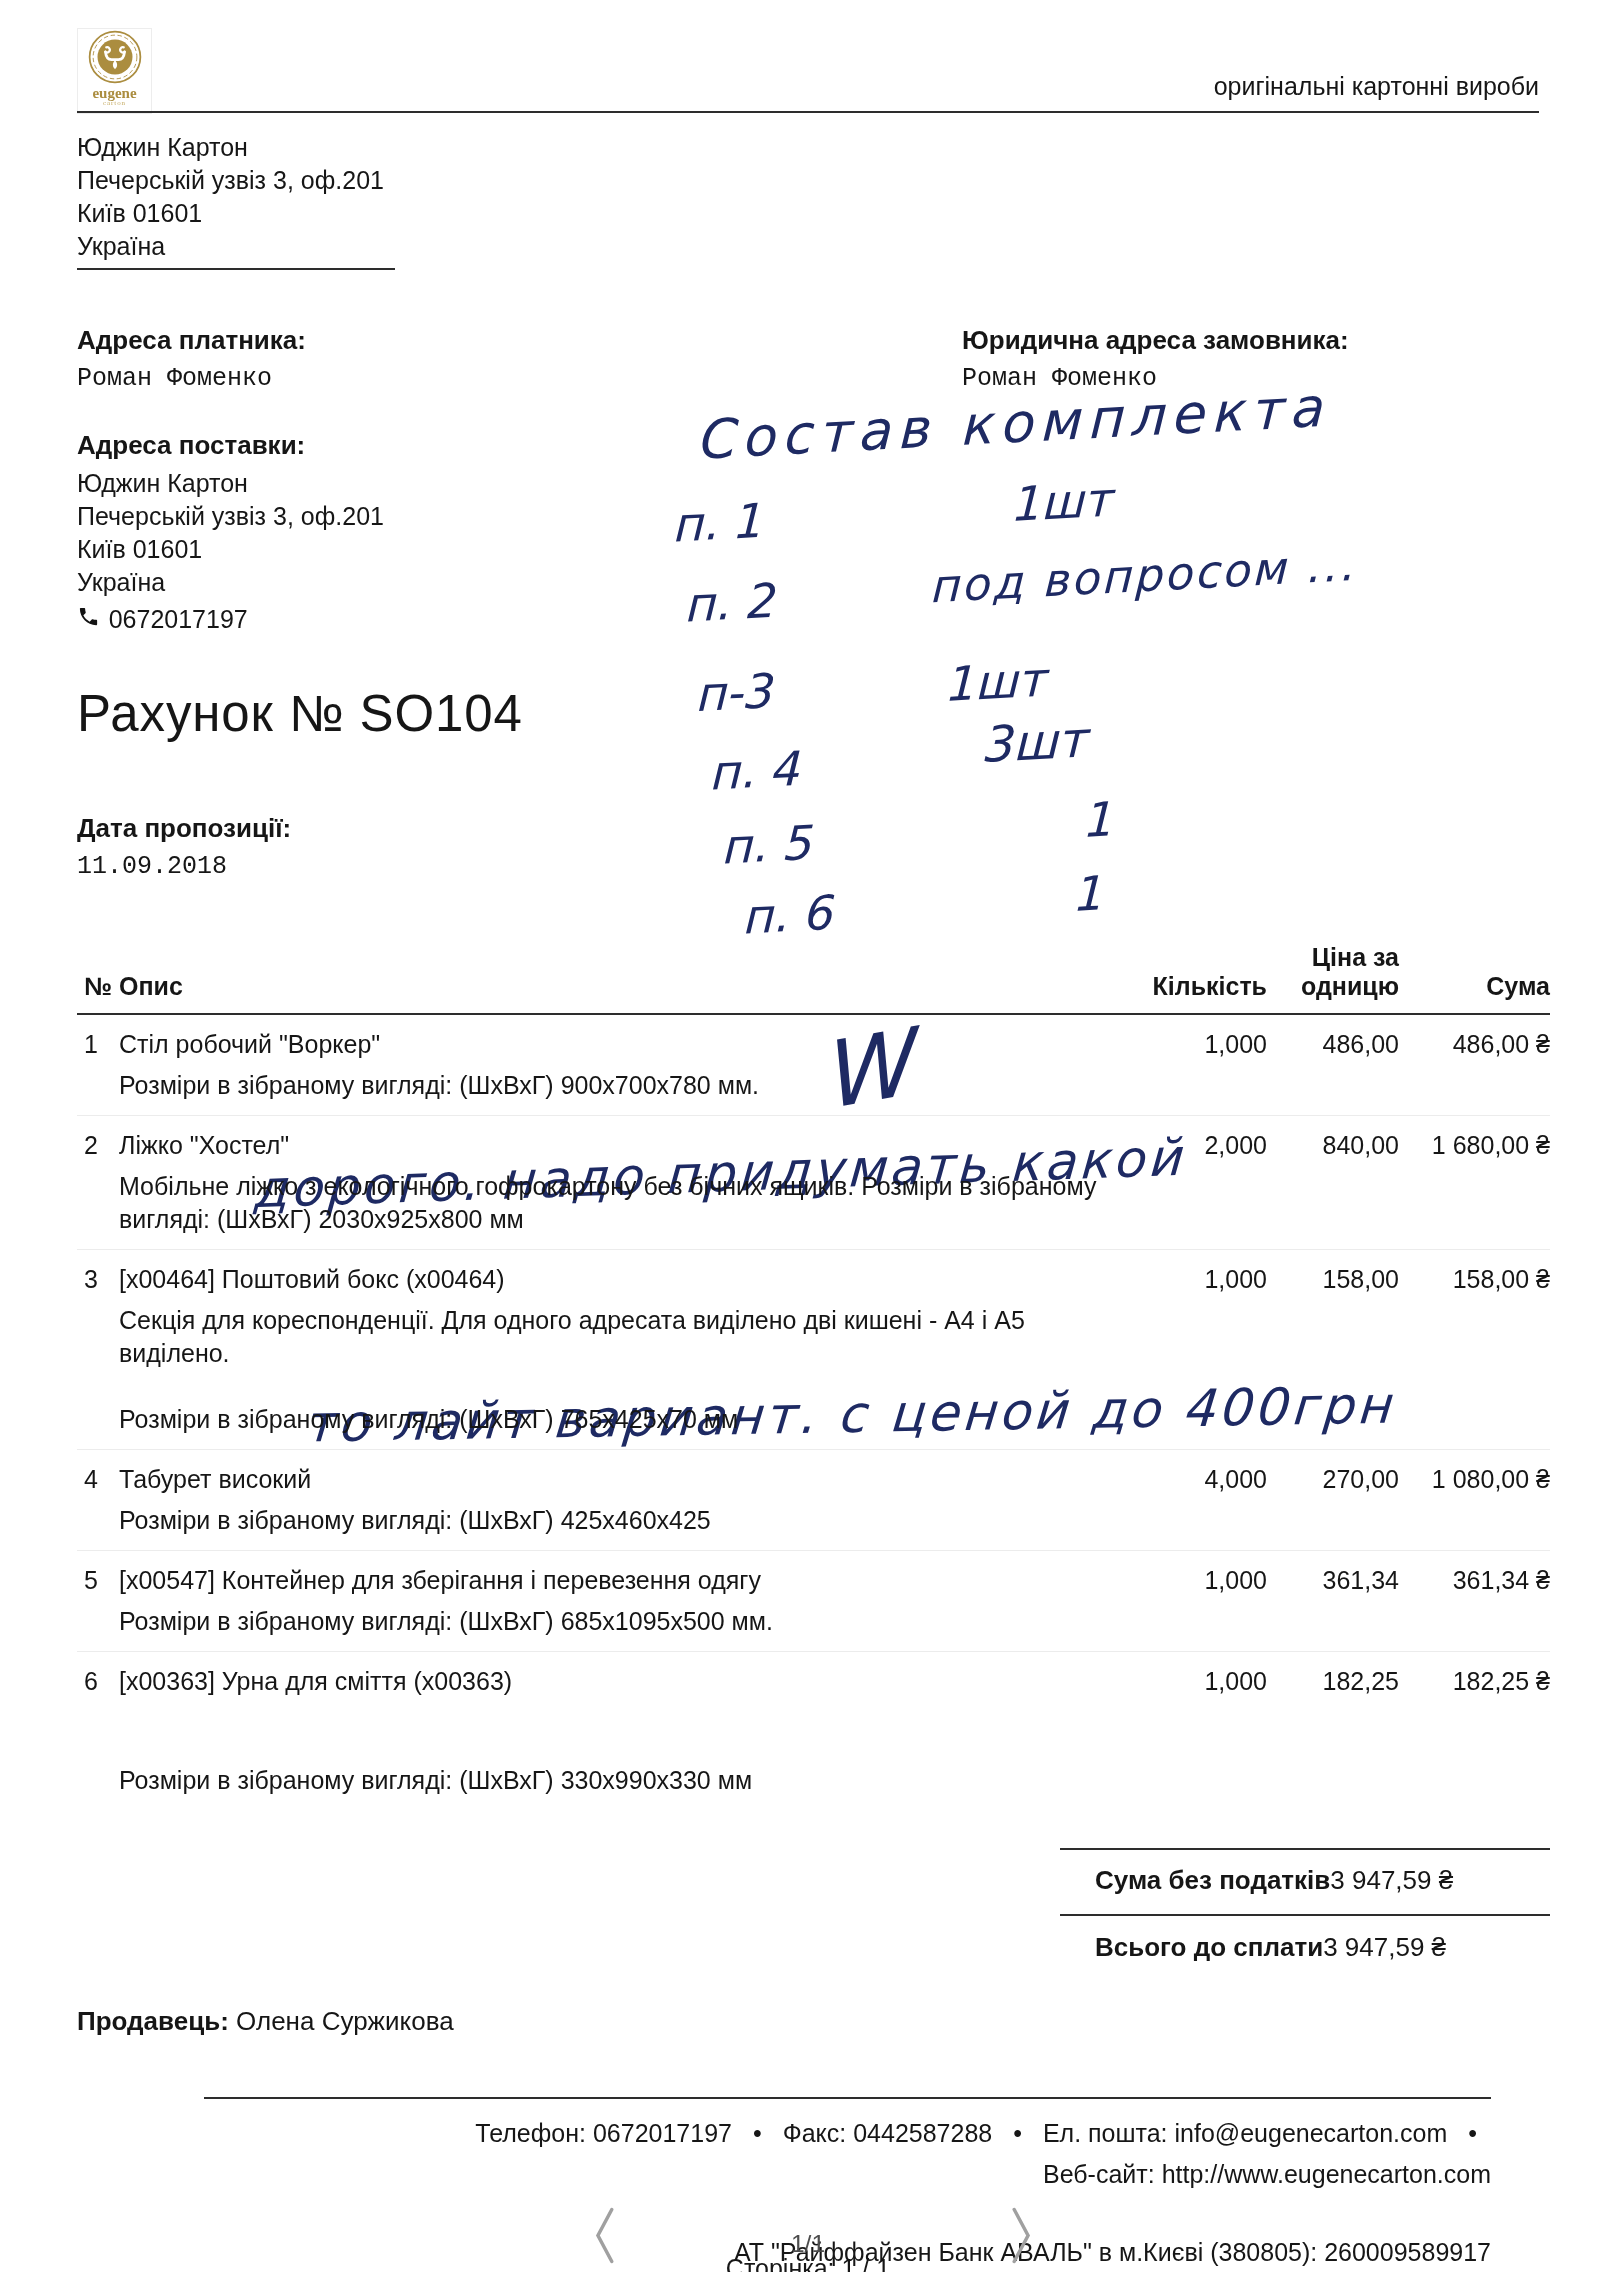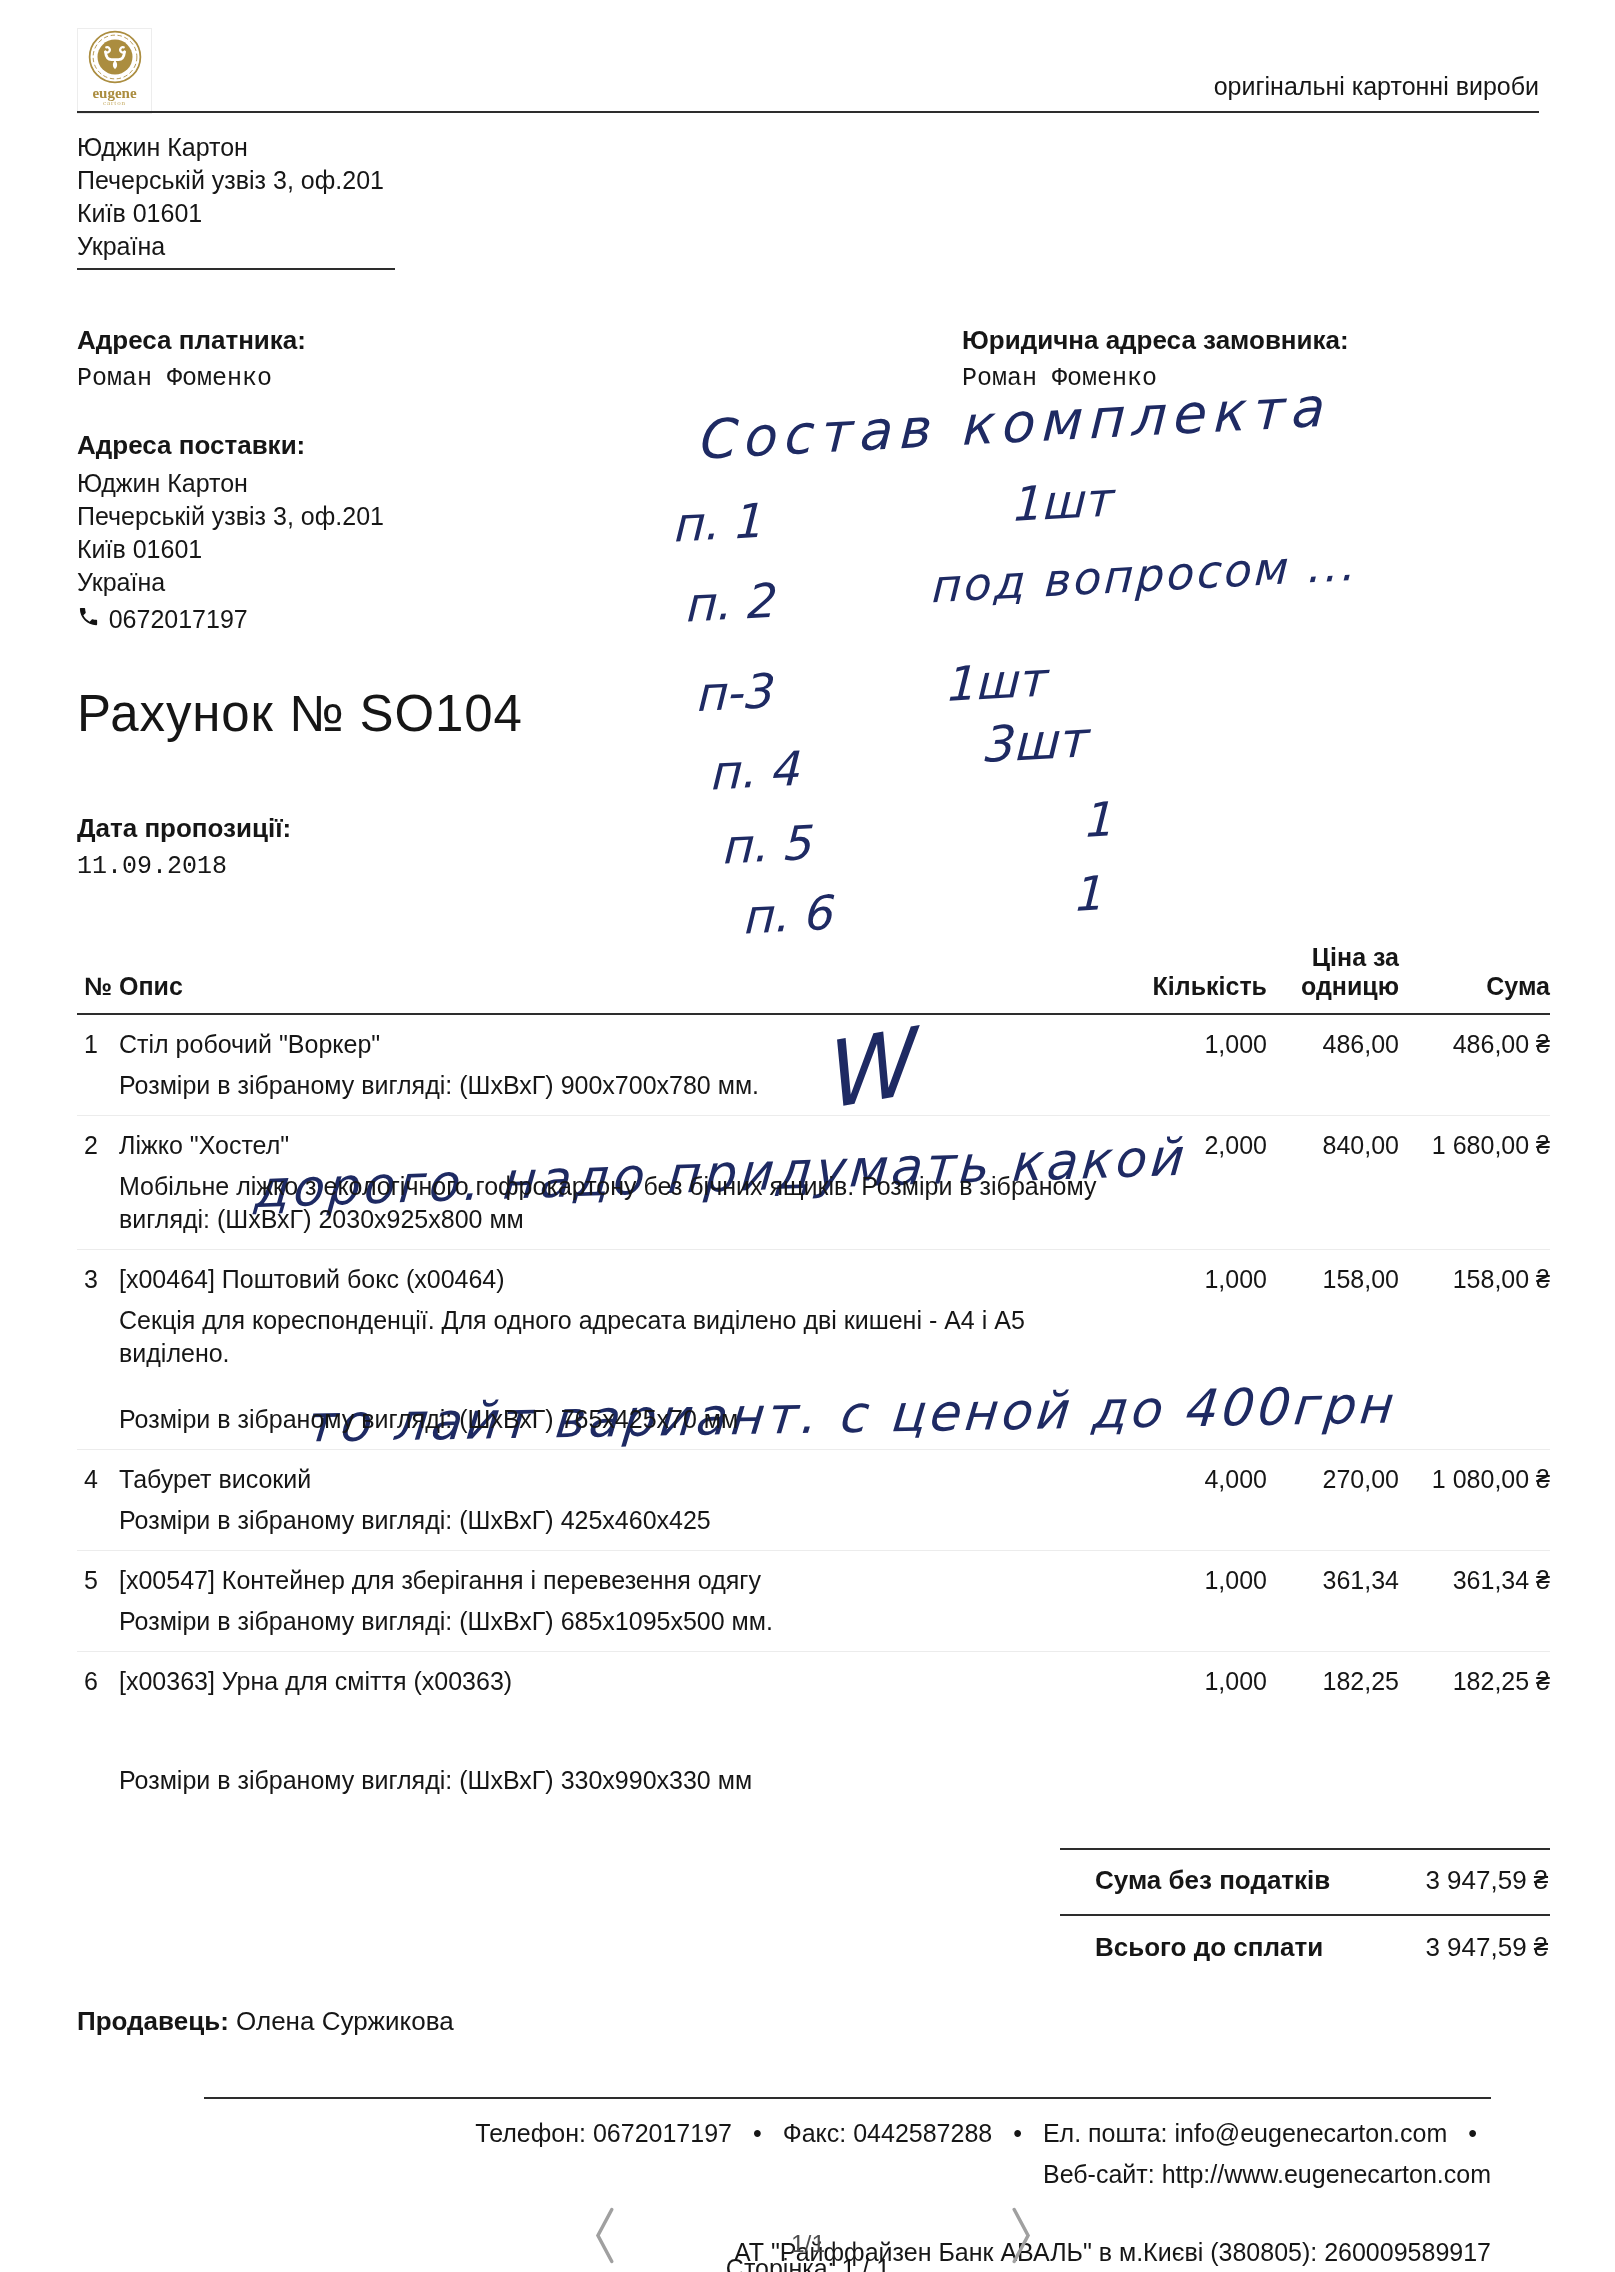--- a/index.html
+++ b/index.html
@@ -47,21 +47,21 @@
   .thead{display:grid;grid-template-columns:42px 1fr 131px 132px 151px;align-items:end;
          font-weight:bold;padding-bottom:12.2px;border-bottom:2.6px solid #2d2d2d;}
   .trow{display:grid;grid-template-columns:42px 1fr 131px 132px 151px;
         padding:13px 0 13px 0;border-bottom:1.7px solid #ececec;line-height:33px;align-items:start;}
   .trow.last{border-bottom:none;}
   .c-num{padding-left:7px;}
   .c-right{text-align:right;}
   .desc-sub{margin-top:7.9px;}
   .desc-gap{height:33px;}
   .totals{width:490px;margin-left:auto;margin-top:38px;font-size:26px;}
-  .tot-row{display:flex;justify-content:space-between;border-top:2.6px solid #2d2d2d;
+  .tot-row{display:flex;border-top:2.6px solid #2d2d2d;
            padding:15.7px 1.7px 17.5px 35px;align-items:baseline;}
   .tot-label{font-weight:bold;}
   .seller{margin-top:26px;font-size:26px;}
   
   .footer{position:absolute;left:204px;top:2097px;width:1287px;border-top:2.6px solid #2d2d2d;
           padding-top:14px;text-align:right;font-size:25px;line-height:41px;}
   .footer .bank{margin-top:37px;}
   .sep{margin:0 14px;}
   .pager-num{position:absolute;left:0;top:2230px;width:1616px;text-align:center;font-size:24.5px;color:#4d4d4d;}
   .chev{position:absolute;top:2204px;}

